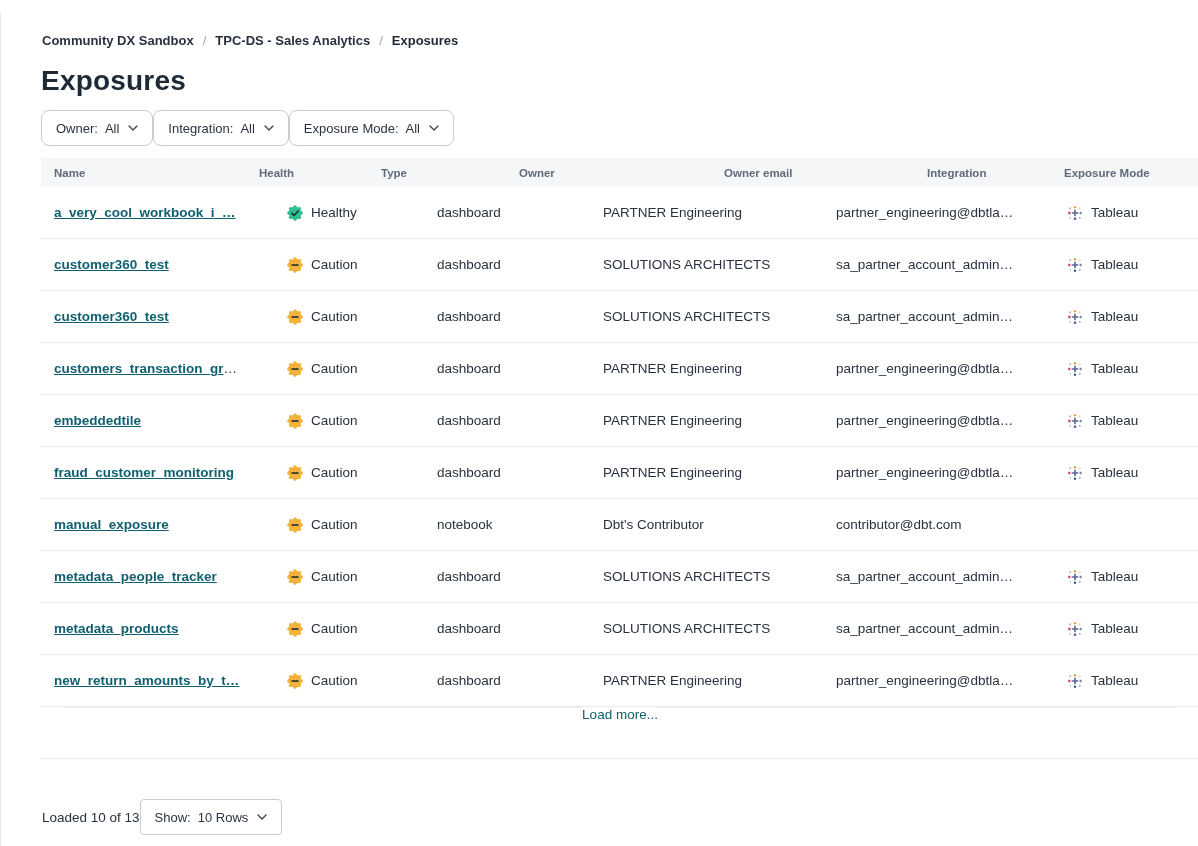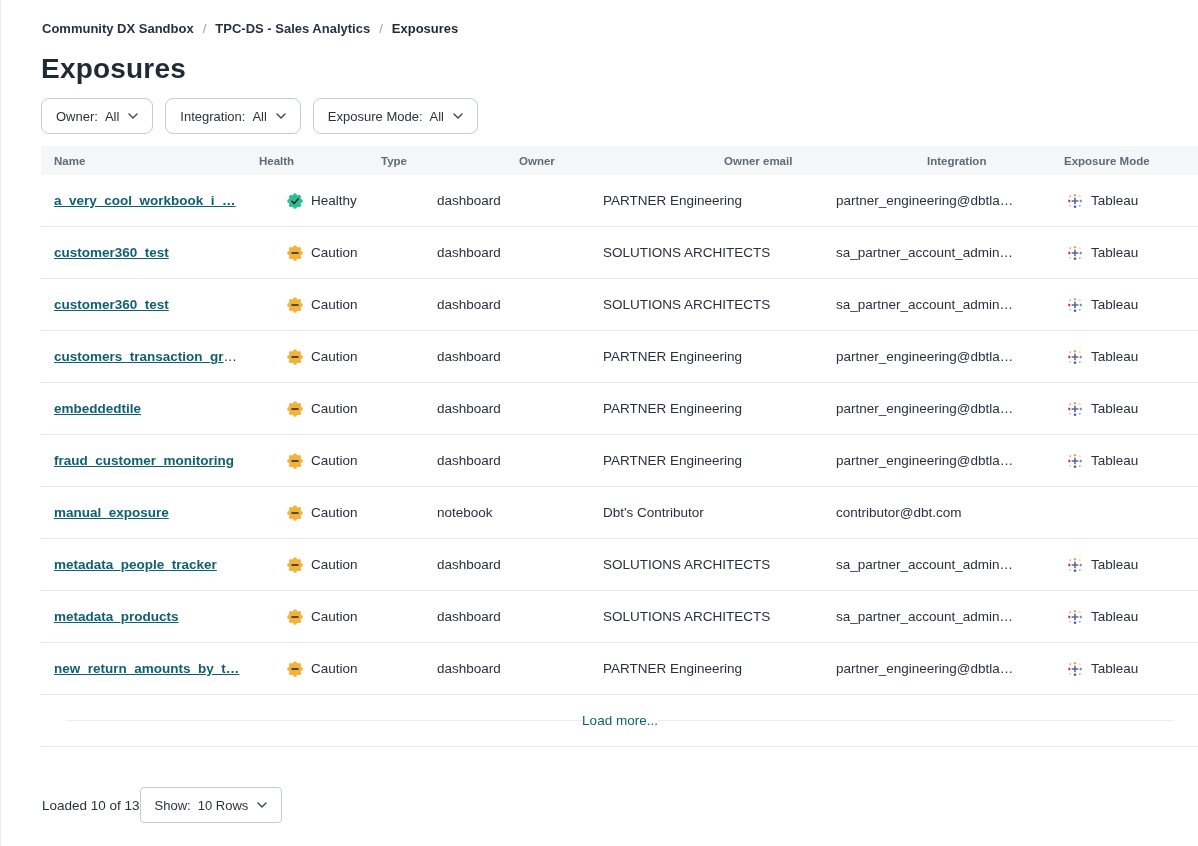--- a/index.html
+++ b/index.html
@@ -1,30 +1,30 @@
 <!DOCTYPE html>
 <html style="--accent-link: #11606F; --healthy: #2FBE8E; --caution: #F2B33D; --text: #222B3A; --muted: #5F6B7A; --border: #E7E9EC;"><head>
 <meta charset="utf-8">
 <style>
   * { margin:0; padding:0; box-sizing:border-box; }
   html,body { width:1198px; height:846px; background:#ffffff; overflow:hidden;
     font-family:"Liberation Sans", sans-serif; color:var(--text,#222B3A); }
   .page { width:1198px; height:846px; border-left:1px solid #E8EAEC; position:relative; }
 
   
-  .breadcrumb { padding:21px 0 0 41px; font-size:13px; font-weight:700; display:flex; gap:9px; align-items:center; }
+  .breadcrumb { padding:21px 0 0 41px; font-size:13px; font-weight:700; display:flex; gap:9px; align-items:center;margin-top:12px; }
   .breadcrumb a { color:#28313F; text-decoration:none; }
   .breadcrumb .sep { color:#9AA1AB; font-weight:400; }
   .breadcrumb .current { color:#1E2936; }
 
   
   .page-title { padding:17px 0 0 40px; font-size:28px; font-weight:700; color:#1F2A37; letter-spacing:.2px; }
 
   
-  .filters { display:flex; gap:12px; padding:13px 17px 0 40px; }
+  .filters { display:flex; gap:0; padding:13px 17px 0 40px; }
   .filter-btn { display:inline-flex; align-items:center; height:36px; padding:0 14px;
     background:#fff; border:1px solid #C6CCD3; border-radius:8px; font-size:13px; color:#2A3341; cursor:pointer; }
   .filter-btn .lbl { color:#2A3341; }
   .filter-btn .val { margin-left:7px; }
   .filter-btn .chev { margin-left:9px; display:inline-flex; }
 
   
   .table { margin-top:12px; width:1198px; }
   .thead, .tr { display:grid; grid-template-columns:205px 122px 138px 205px 203px 137px 1fr; padding-left:13px; align-items:center; }
   .table { margin-left:40px; width:1158px; }
@@ -38,21 +38,21 @@
   .badge { width:16px; height:16px; display:inline-flex; flex:0 0 16px; }
   .badge .glyph { display:none; }
   .badge.healthy .seal circle { fill:var(--healthy,#2FBE8E); }
   .badge.healthy .check { display:block; }
   .badge.caution .seal circle { fill:var(--caution,#F2B33D); }
   .badge.caution .minus { display:block; }
 
   .tbl-icon { display:inline-flex; width:16px; height:16px; flex:0 0 16px; }
 
   
-  .load-more-row { height:52px; display:flex; align-items:center; padding:0 25px; border-bottom:1px solid #E7E9EC; }
+  .load-more-row { height:52px; display:flex; align-items:flex-start; padding:0 25px; border-bottom:1px solid #E7E9EC; }
   .lm-line { flex:1; height:1px; background:#EDEDED; }
   .load-more-row a { color:var(--accent-link,#11606F); font-size:13.5px; text-decoration:none; }
 
   
   .footer { position:absolute; left:0; right:0; top:787px; height:36px;
     display:flex; align-items:center; justify-content:flex-start; padding:0 10px 0 41px; }
   .loaded-text { font-size:13.5px; color:#28313F; }
   .show-btn { display:inline-flex; align-items:center; height:36px; padding:0 14px;
     background:#fff; border:1px solid #C6CCD3; border-radius:4px; font-size:13px; color:#2A3341; cursor:pointer; }
   .show-btn .val { margin-left:7px; }

